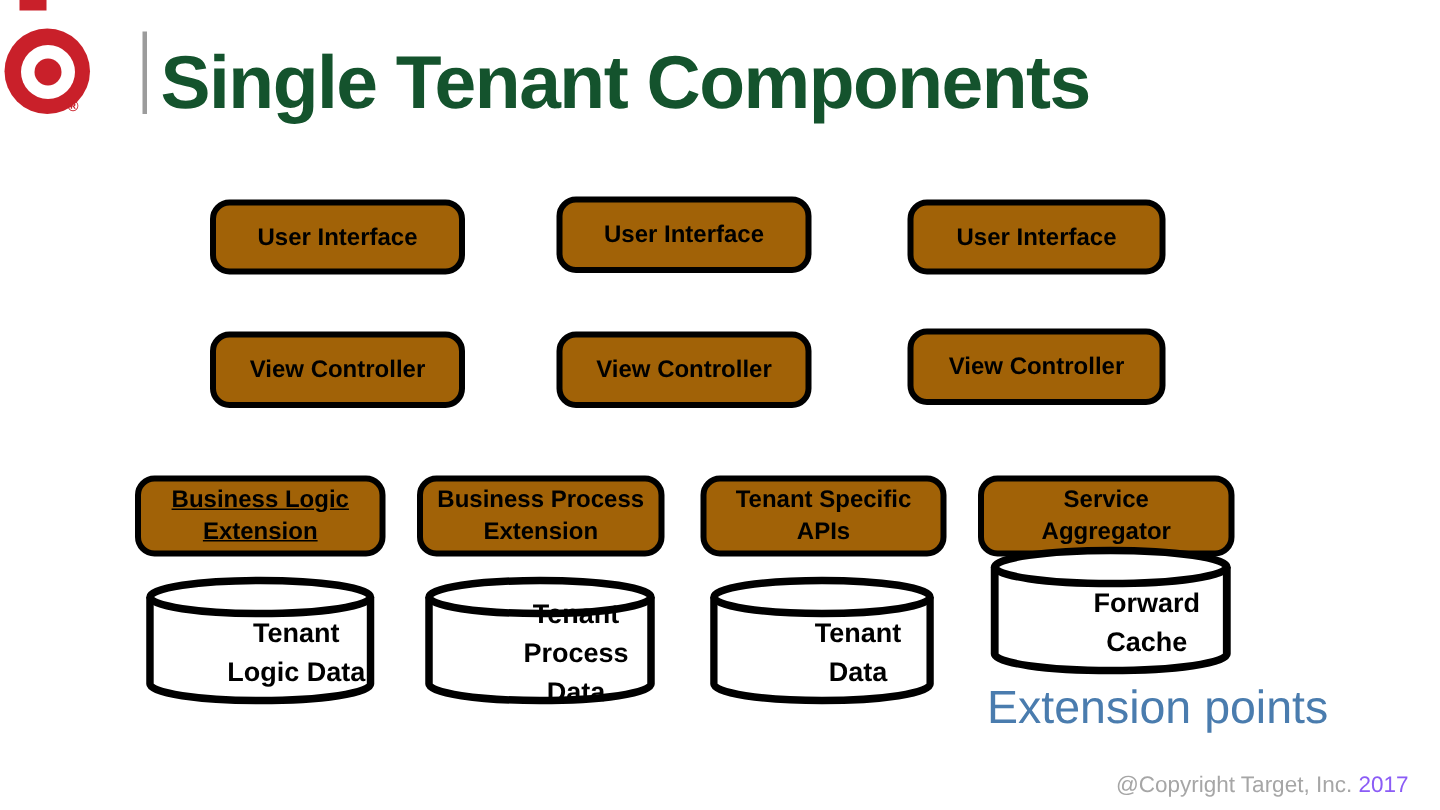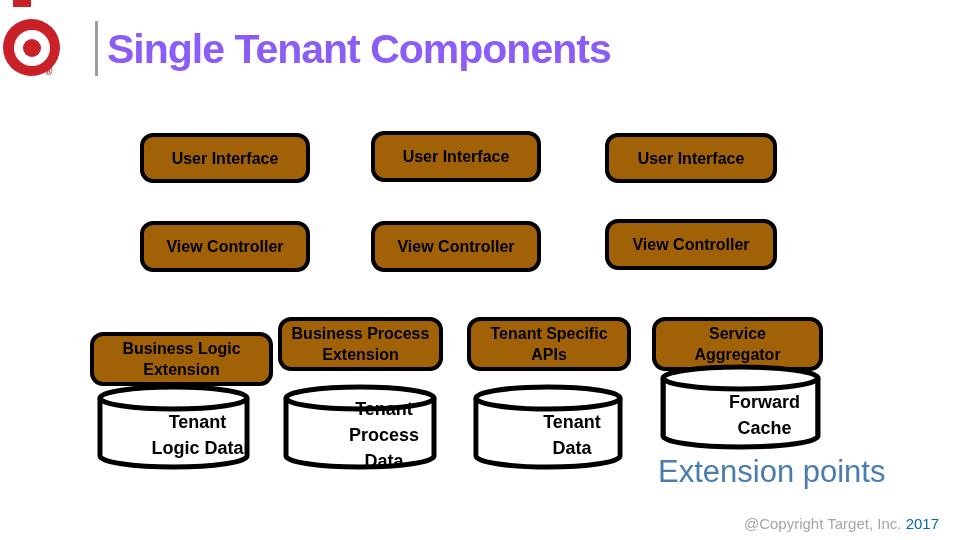--- a/index.html
+++ b/index.html
@@ -18,21 +18,21 @@
   .logo-notch { position: absolute; left: 13px; top: 0; width: 18px; height: 7px; background: #c9202a; }
   .bullseye { position: absolute; left: 3px; top: 19px; width: 57px; height: 57px;
               border-radius: 50%; background: #c9202a; display: flex; align-items: center; justify-content: center; }
   .bullseye-white { width: 36px; height: 36px; border-radius: 50%; background: #ffffff;
                     display: flex; align-items: center; justify-content: center; }
   .bullseye-dot { width: 18px; height: 18px; border-radius: 50%; background: #c9202a; }
   .reg-mark { position: absolute; left: 45px; top: 66px; font-size: 10px; color: #c9202a; font-weight: bold; }
   .title-divider { position: absolute; left: 95px; top: 21px; width: 3px; height: 55px; background: #9c9c9c; }
   .slide-title {
     position: absolute; left: 107px; top: 26px;
-    font-size: 41px; font-weight: bold; color: #8b5cf6;
+    font-size: 50px; font-weight: bold; color: #14532d;
     letter-spacing: -1px; white-space: nowrap;
   }
 
   
   .box {
     position: absolute;
     background: #a16207;
     border: 4px solid #000000;
     border-radius: 13px;
     display: flex; flex-direction: column;
@@ -58,21 +58,21 @@
     letter-spacing: -0.5px; white-space: nowrap;
   }
   .footer-right {
     position: absolute; left: 658px; top: 454px;
     font-size: 31px; color: #4a7cae; white-space: nowrap;
   }
   .copyright {
     position: absolute; right: 21px; top: 515px;
     font-size: 15px; color: #a6a6a6; white-space: nowrap;
   }
-  .copyright .year { color: #0369a1; }
+  .copyright .year { color: #8b5cf6; }
 </style>
 </head>
 <body>
 
 <div class="slide">
 
   <div class="logo">
     <div class="logo-notch"></div>
     <div class="bullseye">
       <div class="bullseye-white">
@@ -97,21 +97,21 @@
   <div class="box" style="left:140px; top:221px; width:170px; height:51px;">
     <span>View Controller</span>
   </div>
   <div class="box" style="left:371px; top:221px; width:170px; height:51px;">
     <span>View Controller</span>
   </div>
   <div class="box" style="left:605px; top:219px; width:172px; height:51px;">
     <span>View Controller</span>
   </div>
 
-  <div class="box" style="left:90px; top:332px; width:183px; height:54px;">
+  <div class="box" style="left:90px; top:317px; width:167px; height:54px;text-decoration:underline;">
     <span>Business Logic</span>
     <span>Extension</span>
   </div>
   <div class="box" style="left:278px; top:317px; width:165px; height:54px;">
     <span>Business Process</span>
     <span>Extension</span>
   </div>
   <div class="box" style="left:467px; top:317px; width:164px; height:54px;">
     <span>Tenant Specific</span>
     <span>APIs</span>

